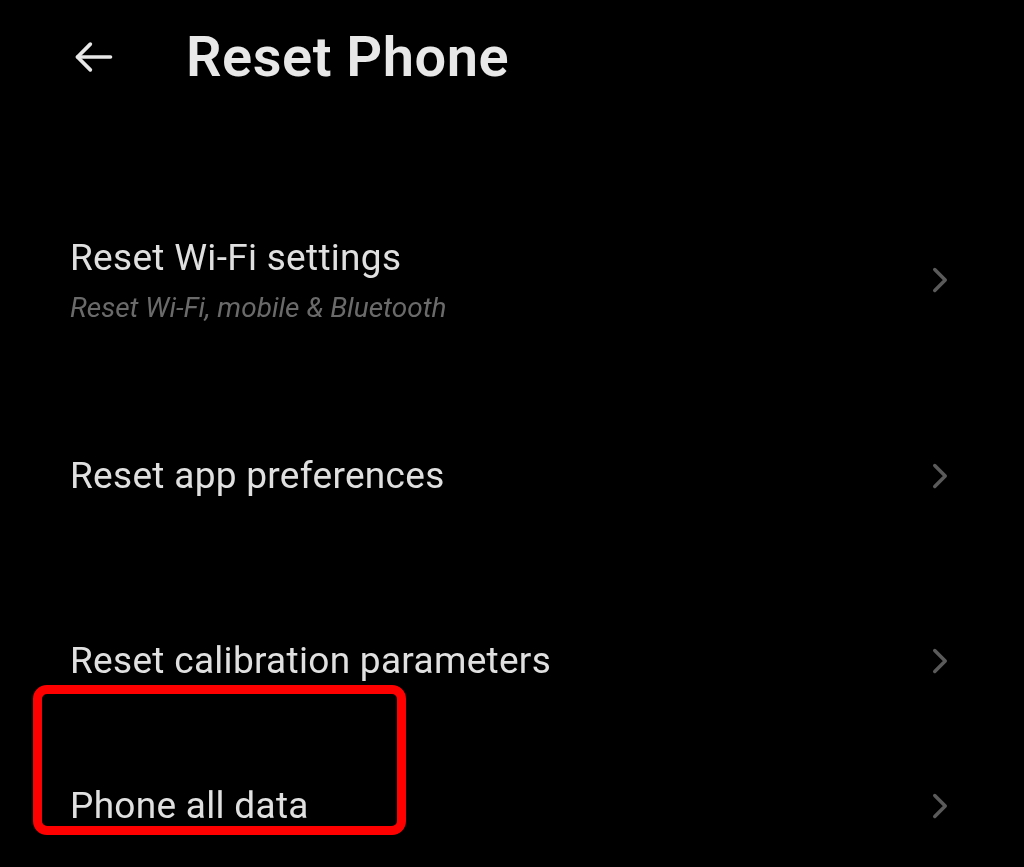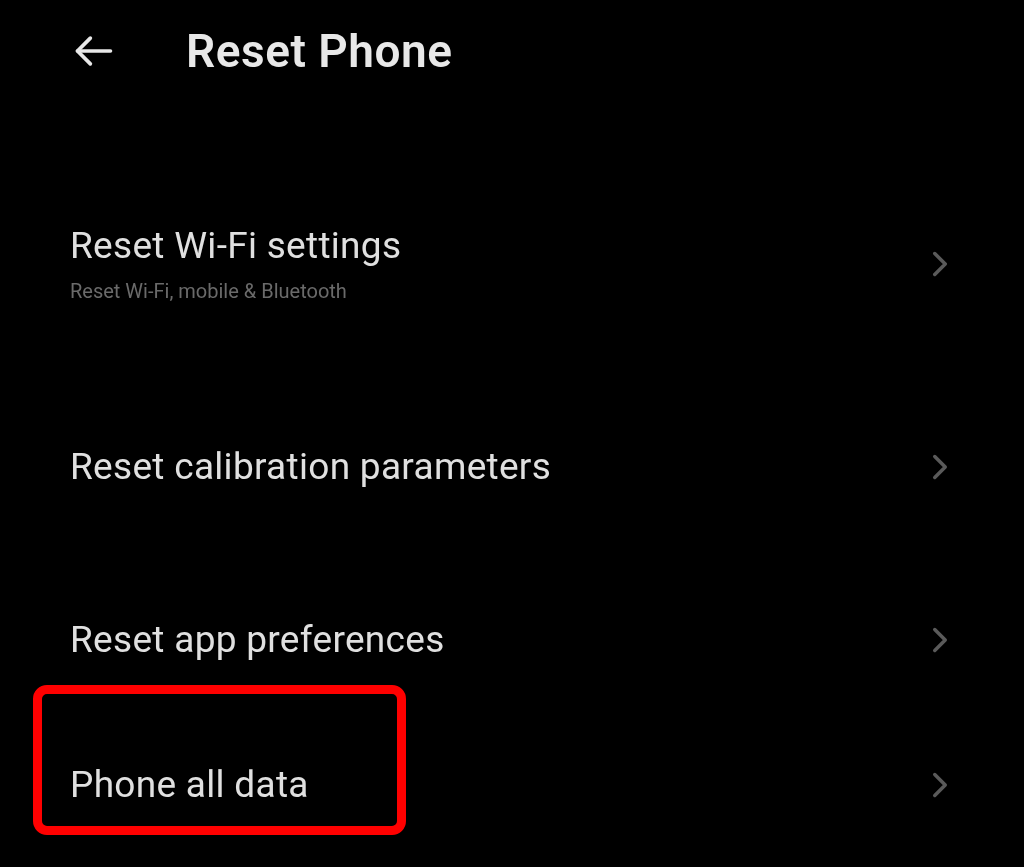--- a/index.html
+++ b/index.html
@@ -29,21 +29,21 @@
       justify-content: center;
       cursor: pointer;
       color: #e8e8e8;
     }
     .back-arrow svg {
       width: 44px;
       height: 44px;
     }
     .page-title {
       color: #e8e8e8;
-      font-size: 46px;
+      font-size: 56px;
       font-weight: 600;
       letter-spacing: 0.5px;
     }
     .content {
       padding-top: 120px;
     }
     .list-item {
       position: relative;
       padding: 0 70px;
       display: flex;
@@ -57,22 +57,23 @@
       gap: 12px;
     }
     .list-item-title {
       color: #e0e0e0;
       font-size: 37px;
       font-weight: 400;
       letter-spacing: 0.3px;
     }
     .list-item-subtitle {
       color: #6a6a6a;
-      font-size: 20px;
+      font-size: 28px;
       font-weight: 400;
+      font-style: italic;
     }
     .chevron {
       color: #5a5a5a;
       width: 28px;
       height: 28px;
       display: flex;
       align-items: center;
       justify-content: center;
       flex-shrink: 0;
     }
@@ -129,34 +130,34 @@
       <div class="list-item-title">Reset Wi-Fi settings</div>
       <div class="list-item-subtitle">Reset Wi-Fi, mobile &amp; Bluetooth</div>
     </div>
     <div class="chevron">
       <svg viewBox="0 0 10 16" fill="none" stroke="currentColor" stroke-width="2" stroke-linecap="round" stroke-linejoin="round">
         <polyline points="2 2 8 8 2 14"></polyline>
       </svg>
     </div>
   </div>
 
-  <div class="list-item item-calibration">
+  <div class="list-item item-app-prefs">
     <div class="list-item-body">
-      <div class="list-item-title">Reset calibration parameters</div>
+      <div class="list-item-title">Reset app preferences</div>
     </div>
     <div class="chevron">
       <svg viewBox="0 0 10 16" fill="none" stroke="currentColor" stroke-width="2" stroke-linecap="round" stroke-linejoin="round">
         <polyline points="2 2 8 8 2 14"></polyline>
       </svg>
     </div>
   </div>
 
-  <div class="list-item item-app-prefs">
+  <div class="list-item item-calibration">
     <div class="list-item-body">
-      <div class="list-item-title">Reset app preferences</div>
+      <div class="list-item-title">Reset calibration parameters</div>
     </div>
     <div class="chevron">
       <svg viewBox="0 0 10 16" fill="none" stroke="currentColor" stroke-width="2" stroke-linecap="round" stroke-linejoin="round">
         <polyline points="2 2 8 8 2 14"></polyline>
       </svg>
     </div>
   </div>
 
   <div class="list-item item-erase">
     <div class="list-item-body">

